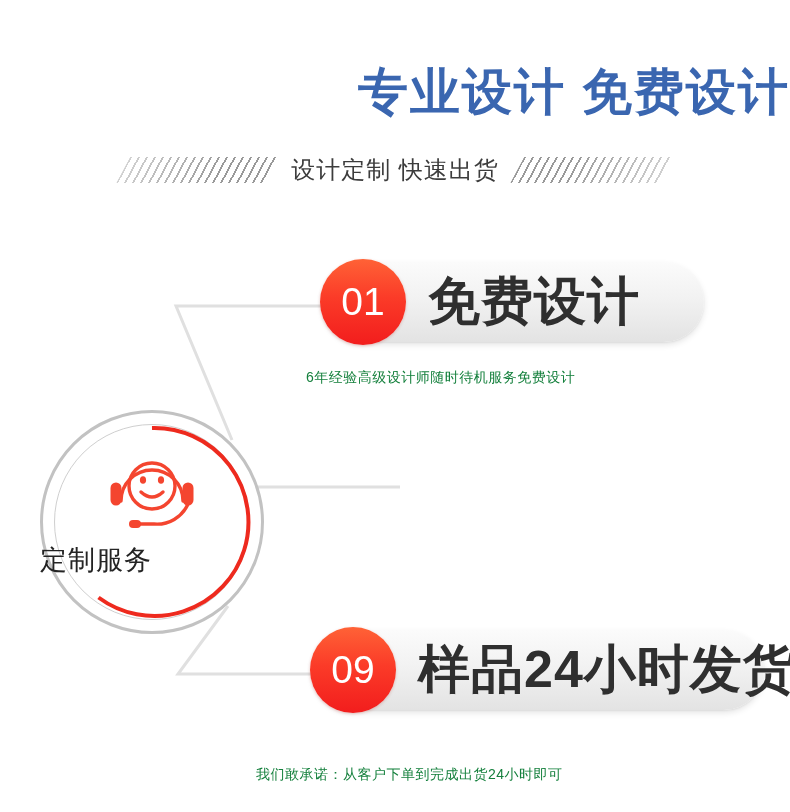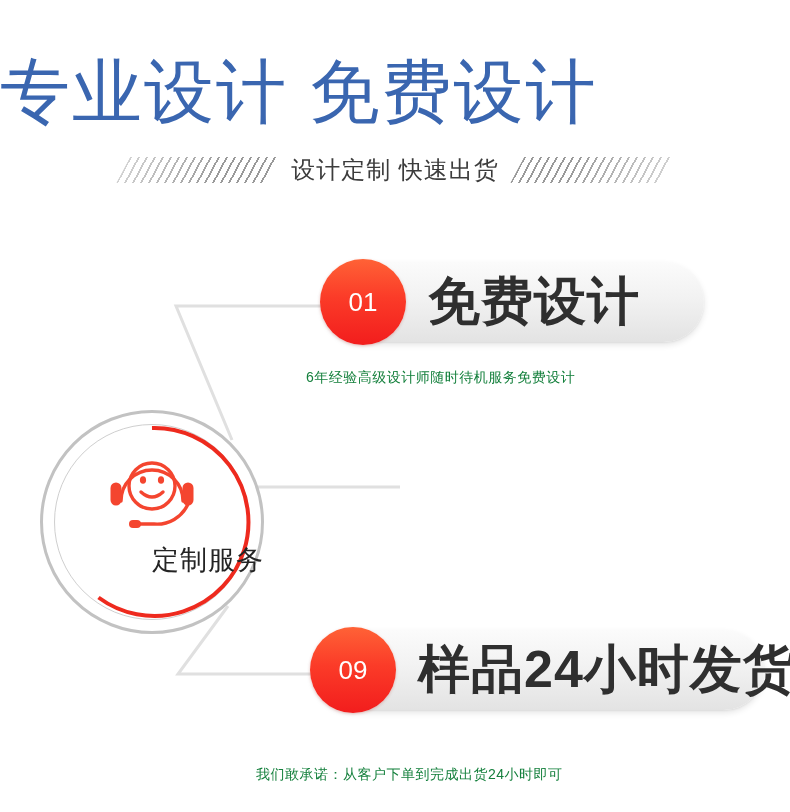--- a/index.html
+++ b/index.html
@@ -18,23 +18,23 @@
     overflow: hidden;
     background: #ffffff;
   }
 
   
   .title {
     position: absolute;
     left: 0;
     top: 52px;
     width: 790px;
-    text-align: left;
-    font-size: 70px;
-    font-weight: normal;
+    text-align: right;
+    font-size: 50px;
+    font-weight: bold;
     letter-spacing: 2px;
     color: #3a66b0;
     line-height: 80px;
     white-space: nowrap;
   }
 
   
   .subtitle-row {
     position: absolute;
     left: 0;
@@ -103,21 +103,21 @@
   .ring-arc {
     position: absolute;
     left: 10px; top: 10px;
     width: 204px; height: 204px;
   }
   .circle-label {
     position: absolute;
     left: 0;
     top: 132px;
     width: 224px;
-    text-align: right;
+    text-align: left;
     font-size: 27px;
     color: #242424;
     letter-spacing: 1px;
     white-space: nowrap;
   }
   .headset-icon {
     position: absolute;
     left: 62px;
     top: 36px;
     width: 100px;
@@ -134,21 +134,21 @@
     display: flex;
     align-items: center;
   }
   .num-circle {
     width: 86px;
     height: 86px;
     margin-left: -2px;
     border-radius: 50%;
     background: linear-gradient(to bottom, #ff6236 0%, #fb3b28 45%, #f21d1d 100%);
     color: #ffffff;
-    font-size: 26px;
+    font-size: 39px;
     font-weight: normal;
     display: flex;
     align-items: center;
     justify-content: center;
     letter-spacing: 0px;
     flex: 0 0 auto;
     box-shadow: 0 1px 3px rgba(180,30,20,0.25);
   }
   .bar-text {
     margin-left: 22px;

